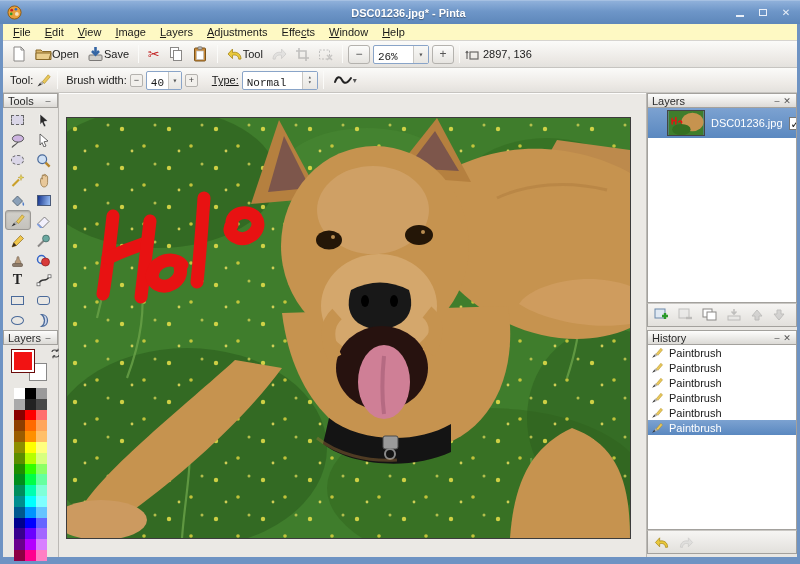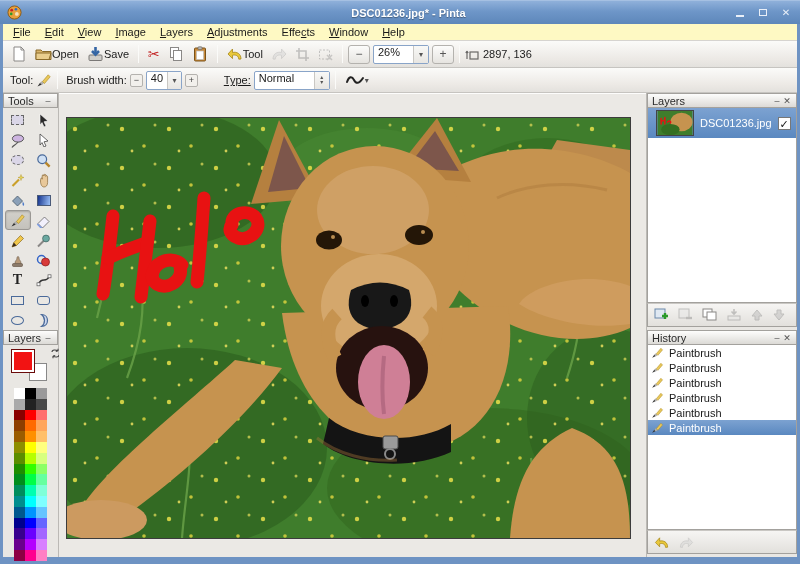--- a/index.html
+++ b/index.html
@@ -35,21 +35,21 @@
   .toolbar1 { height:27px; }
   .toolbar2 { height:25px; }
   .tb-sep { width:1px; height:18px; background:#c3c1bd; border-right:1px solid #fbfbf9; margin:0 5px; }
   .tb-btn { display:flex; align-items:center; padding:2px 4px; border-radius:3px; cursor:default;justify-content:space-between; }
   .tb-btn svg, .tb-btn .glyph { display:block; }
   .glyph { font-size:14px; line-height:14px; }
   .disabled { opacity:.45; filter:grayscale(1); }
   .zoom-btn { width:22px; height:19px; border:1px solid #b4b2ae; border-radius:3px;
     background:linear-gradient(#fcfcfb,#e6e4e0); display:flex; align-items:center; justify-content:center;
     font-size:12px; color:#555; }
-  .combo { height:19px; background:#fff; border:1px solid #89a4c8; border-radius:2px; display:flex; align-items:flex-start; }
+  .combo { height:19px; background:#fff; border:1px solid #89a4c8; border-radius:2px; display:flex; align-items:flex-end;font-family:Liberation Mono, monospace; }
   .combo .val { padding:0 4px; flex:1; }
   .combo .dd { width:15px; align-self:stretch; border-left:1px solid #c9c7c3; display:flex; align-items:center;
     justify-content:center; color:#555; font-size:8px; background:linear-gradient(#f8f8f6,#e8e6e2); }
   .zoom-combo { width:56px; }
   .spin-mini { width:13px; height:13px; border:1px solid #b4b2ae; border-radius:2px; background:#f2f0ec;
     display:flex; align-items:center; justify-content:center; font-size:9px; color:#444; }
   .spin-box { width:36px; height:19px; }
   .type-combo { width:76px; }
   .type-combo .dd { flex-direction:column; font-size:6px; line-height:5px; }
   .tb-label { margin:0 3px; }
@@ -91,21 +91,21 @@
   
   .canvas-area { flex:1; background:#ebe9e5; border-top:1px solid #fdfdfc; position:relative; overflow:hidden; }
   .image-frame { position:absolute; left:7px; top:23px; width:565px; height:422px; border:1px solid #3c3c3c; background:#3f7d2c; }
   .image-frame svg { display:block; }
 
   
   .right-dock { width:151px; background:#e9e7e3; border-left:1px solid #bbb9b5; display:flex; flex-direction:column; }
   .layers-panel { height:237px; display:flex; flex-direction:column; }
   .history-panel { flex:1; display:flex; flex-direction:column; }
   .panel-list { flex:1; background:#fff; border:1px solid #a3a19d; border-top:none; overflow:hidden; }
-  .layer-row { height:30px; display:flex; align-items:center; gap:6px; padding:0 8px; }
+  .layer-row { height:30px; display:flex; align-items:center; gap:6px; padding:0 19px; }
   .layer-row.selected { background:linear-gradient(#7ca2d1,#5a88c0); color:#fff; }
   .layer-thumb { width:38px; height:26px; border:1px solid #444; flex:0 0 auto; }
   .layer-name { flex:1; }
   .layer-check { width:13px; height:13px; background:#fff; border:1px solid #777; color:#111; font-size:11px;
     line-height:12px; text-align:center; flex:0 0 auto; }
   .panel-toolbar { height:24px; background:linear-gradient(#f6f5f3,#e2e0dc); border:1px solid #a3a19d; border-top:1px solid #c9c7c3;
     display:flex; align-items:center; gap:8px; padding:0 6px; }
   .panel-gutter { height:3px; }
   .history-row { height:15px; display:flex; align-items:center; gap:5px; padding:0 3px; }
   .history-row.selected { background:linear-gradient(#7ca2d1,#5a88c0); color:#fff; }
@@ -237,21 +237,21 @@
         <path d="M6.5,9.5 L12.2,2.8 L14.2,4.8 L8.5,11.5 Z" fill="#eac85a" stroke="#a8861c" stroke-width=".6"></path>
       </svg>
       <div class="tb-sep"></div>
       <span class="tb-label">Brush width:</span>
       <span class="spin-mini">−</span>
       <div class="combo spin-box" style="margin:0 3px;">
         <span class="val">40</span>
         <span class="dd">▾</span>
       </div>
       <span class="spin-mini">+</span>
-      <span class="tb-label" style="margin-left:26px;text-decoration:underline;">Type:</span>
+      <span class="tb-label" style="margin-left:14px;text-decoration:underline;">Type:</span>
       <div class="combo type-combo">
         <span class="val">Normal</span>
         <span class="dd">
             <span>▴</span>
             <span>▾</span>
           </span>
       </div>
       <div class="tb-sep"></div>
       <div class="tb-btn">
         <svg width="20" height="12" viewBox="0 0 20 12">

